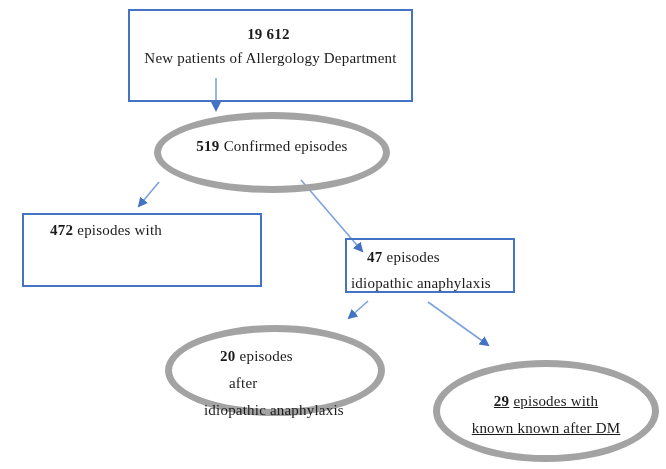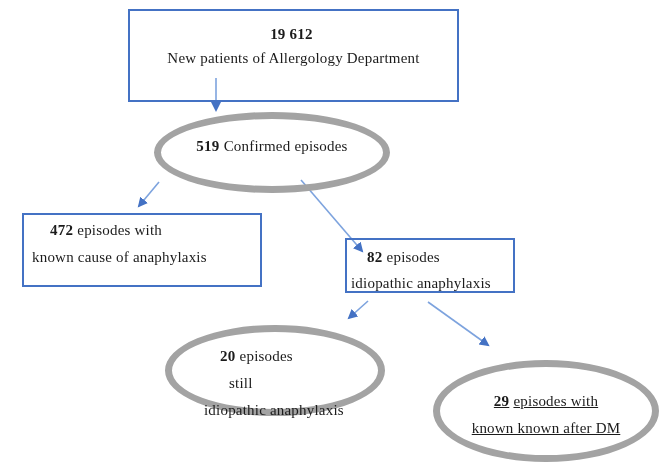--- a/index.html
+++ b/index.html
@@ -22,21 +22,21 @@
   }
   .arrows line { stroke: #7da3de; stroke-width: 1.6; }
   .node { position: absolute; box-sizing: border-box; }
   .rect { border: 2px solid #4472c4; background: transparent; }
   .ellipse { border: 7px solid #a3a3a3; border-radius: 50%; background: transparent; }
   .line { white-space: nowrap; }
   .num { font-weight: bold; margin-right: 0.28em; }
   .center { text-align: center; }
 
   
-  .n-new { left: 128px; top: 9px; width: 331px; height: 93px; padding-top: 11px; line-height: 24px; }
+  .n-new { left: 128px; top: 9px; width: 285px; height: 93px; padding-top: 11px; line-height: 24px; }
   
   .n-conf { left: 154px; top: 112px; width: 236px; height: 81px; padding-top: 15px; line-height: 25px; }
   
   .n-known { left: 22px; top: 213px; width: 240px; height: 74px; padding-top: 2px; line-height: 27px; }
   .n-known .l1 { margin-left: 26px; }
   .n-known .l2 { margin-left: 8px; }
   
   .n-idio { left: 345px; top: 238px; width: 170px; height: 55px; padding-top: 4px; line-height: 26px; }
   .n-idio .l1 { margin-left: 20px; }
   .n-idio .l2 { margin-left: 4px; }
@@ -70,31 +70,30 @@
     <div class="line"><span class="num">19 612</span></div>
     <div class="line">New patients of Allergology Department</div>
   </div>
 
   <div class="node ellipse n-conf center">
     <div class="line"><span class="num">519</span><span>Confirmed episodes</span></div>
   </div>
 
   <div class="node rect n-known">
     <div class="line l1"><span class="num">472</span><span>episodes with</span></div>
-    <div class="line l2">known cause of anaphylaxis</div>
   </div>
 
   <div class="node rect n-idio">
-    <div class="line l1"><span class="num">82</span><span>episodes</span></div>
+    <div class="line l1"><span class="num">47</span><span>episodes</span></div>
     <div class="line l2">idiopathic anaphylaxis</div>
   </div>
 
   <div class="node ellipse n-still">
     <div class="line l1"><span class="num">20</span><span>episodes</span></div>
-    <div class="line l2">still</div>
+    <div class="line l2">after</div>
     <div class="line l3">idiopathic anaphylaxis</div>
   </div>
 
   <div class="node ellipse n-dm center">
     <div class="line"><span class="num">29</span><span>episodes with</span></div>
     <div class="line">known known after DM</div>
   </div>
 
 </div>
 

